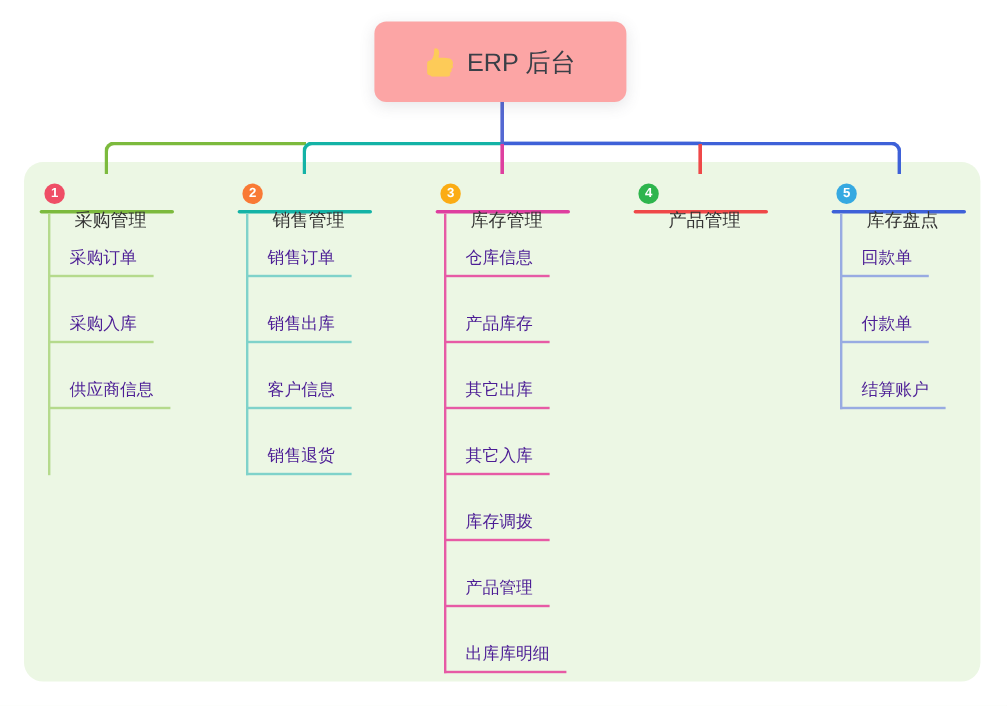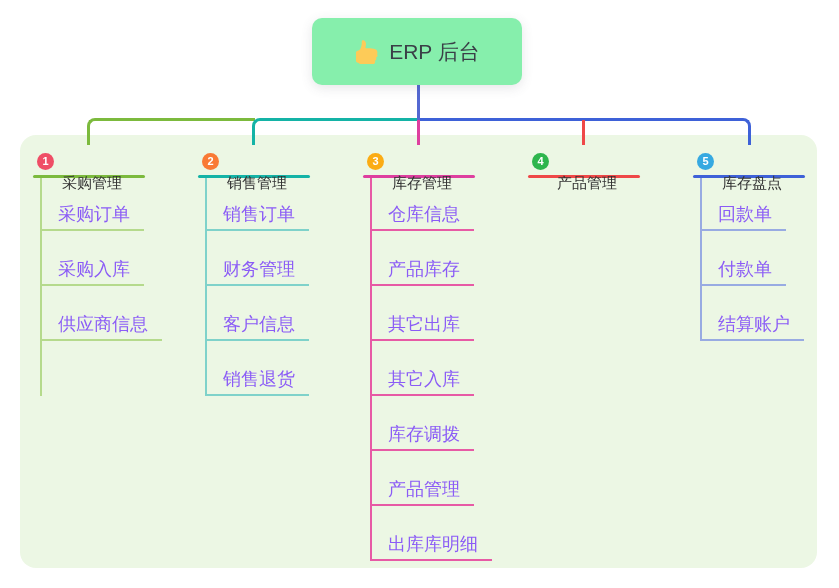--- a/index.html
+++ b/index.html
@@ -9,21 +9,21 @@
     background:#ffffff;
   }
   
   .panel{
     position:absolute;left:20px;top:135px;width:797px;height:433px;
     border-radius:16px;background:#ecf7e4;
   }
   
   .root-card{
     position:absolute;left:312px;top:18px;width:210px;height:67px;
-    background:#86efac;border-radius:10px;
+    background:#fca5a5;border-radius:10px;
     box-shadow:0 3px 12px rgba(80,80,90,.14);
     display:flex;align-items:center;justify-content:center;gap:11px;
     font-size:21px;font-weight:500;color:#3a3f47;z-index:5;
   }
   .root-card svg{width:24px;height:24px;display:block;}
   
   .line{position:absolute;box-sizing:border-box;}
   .root-vline{left:417px;top:84px;width:3px;height:37px;z-index:2;}
   .bar{height:3px;background:var(--c);}
   .corner-l{border-style:solid;border-color:var(--c);border-width:3px 0 0 3px;border-top-left-radius:8px;}
@@ -42,21 +42,21 @@
   .children{position:relative;}
   .vline{position:absolute;left:7px;top:0;width:2px;background:var(--cl);}
   .h3c{height:163px;} .h4c{height:218px;} .h7c{height:383px;}
   .child{
     margin-left:7px;width:max-content;height:45px;
     border-bottom:2px solid var(--cl);
     padding:0 14px 6px 18px;
     display:flex;align-items:flex-end;
   }
   .child + .child{margin-top:2px;}
-  .clabel{font-size:18px;color:#8b5cf6;white-space:nowrap;line-height:17px;}
+  .clabel{font-size:14px;color:#4c1d95;white-space:nowrap;line-height:17px;}
 </style>
 </head>
 <body>
 
 <div class="stage" style="background: rgb(255, 255, 255);">
 
   <div class="panel" style="background: rgb(236, 247, 228);"></div>
 
   <div class="line root-vline" style="background: rgb(84, 104, 210);"></div>
   <div class="line bar" style="left: 419px; top: 118px; width: 165px; --c: #3e61d8; --cl: #98abe2; --bc: #36a9e1;"></div>
@@ -100,21 +100,21 @@
       <span class="badge">2</span>
       <span class="tlabel">销售管理</span>
     </div>
     <div class="trule"></div>
     <div class="children">
       <div class="vline h4c"></div>
       <div class="child">
           <span class="clabel">销售订单</span>
         </div>
       <div class="child">
-          <span class="clabel">财务管理</span>
+          <span class="clabel">销售出库</span>
         </div>
       <div class="child">
           <span class="clabel">客户信息</span>
         </div>
       <div class="child">
           <span class="clabel">销售退货</span>
         </div>
     </div>
   </div>
 

